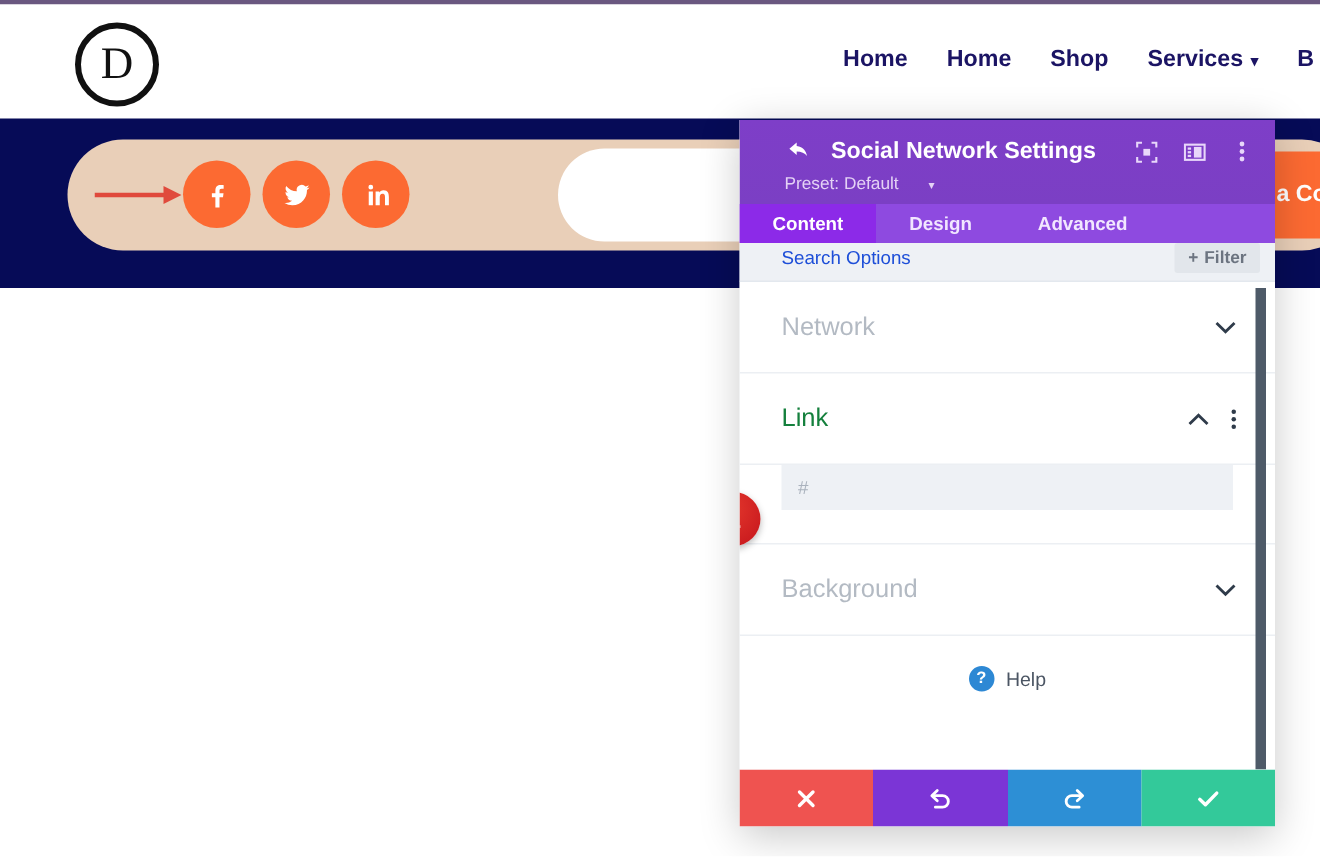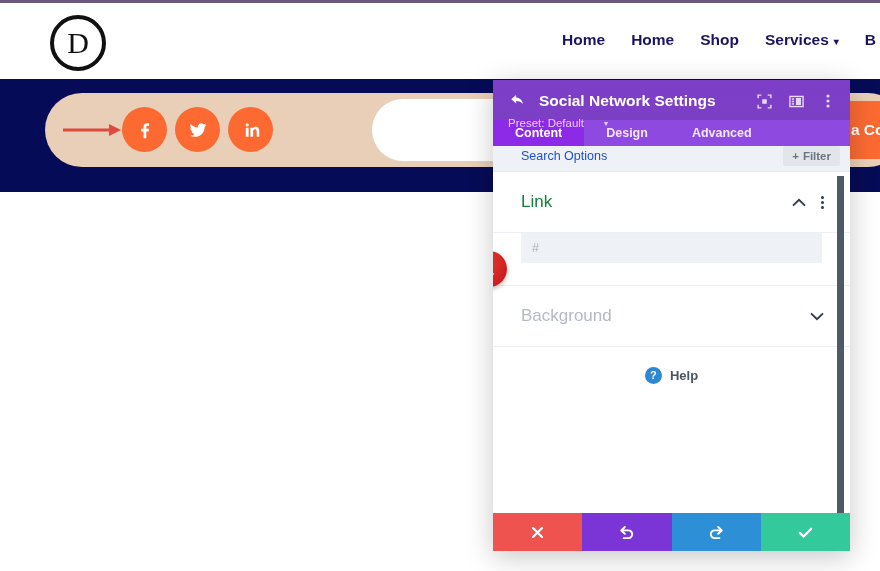--- a/index.html
+++ b/index.html
@@ -189,25 +189,25 @@
     height: 471px;
     background: #f4f7fa;
     box-shadow: 0 6px 26px rgba(0,0,0,0.22);
     overflow: hidden;
     display: flex;
     flex-direction: column;
   }
 
   .modal-titlebar {
     position: relative;
-    height: 40px;
+    height: 56px;
     background: #7b3fc4;
     background: linear-gradient(#7e3ec8, #7b3fc4);
     flex: 0 0 auto;
-    padding: 9px 12px 0 15px;
+    padding: 9px 12px 0 30px;
   }
 
   .titlebar-row {
     display: flex;
     align-items: center;
     height: 24px;
   }
 
   .back-arrow {
     width: 20px;
@@ -424,21 +424,21 @@
     background: #2d88d4;
     color: #ffffff;
     font-size: 11px;
     font-weight: bold;
     display: flex;
     align-items: center;
     justify-content: center;
   }
   .help-label {
     font-size: 13px;
-    font-weight: bold;
+    font-weight: normal;
     color: #4b5563;
   }
 
   
   .modal-scrollbar {
     position: absolute;
     right: 6px;
     top: 4px;
     bottom: 0px;
     width: 7px;
@@ -591,20 +591,30 @@
     <div class="search-row">
       <span class="search-placeholder">Search Options</span>
       <span class="filter-chip">
         <span>+</span>
         <span>Filter</span>
       </span>
     </div>
 
     <div class="modal-body">
 
+      <div class="accordion">
+        <span class="accordion-title">Network</span>
+        <span class="accordion-right">
+          <span class="chevron">
+            <svg width="14" height="9" viewBox="0 0 14 9">
+              <path fill="none" stroke="#2f3b4a" stroke-width="1.9" d="M1 1.4L7 7.2l6-5.8"></path>
+            </svg>
+          </span>
+        </span>
+      </div>
 
       <div class="accordion open">
         <span class="accordion-title">Link</span>
         <span class="accordion-right">
           <span class="chevron">
             <svg width="14" height="9" viewBox="0 0 14 9">
               <path fill="none" stroke="#2f3b4a" stroke-width="1.9" d="M1 7.6L7 1.8l6 5.8"></path>
             </svg>
           </span>
           <span class="kebab">

